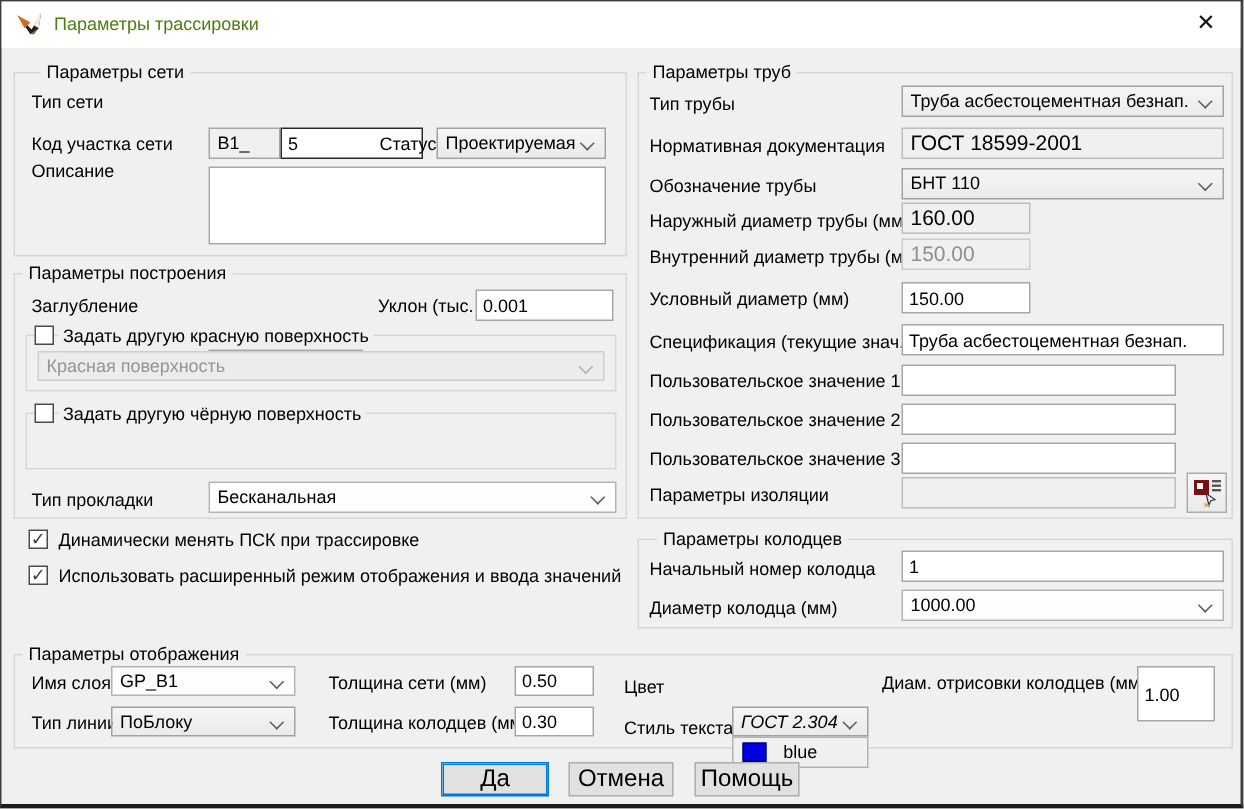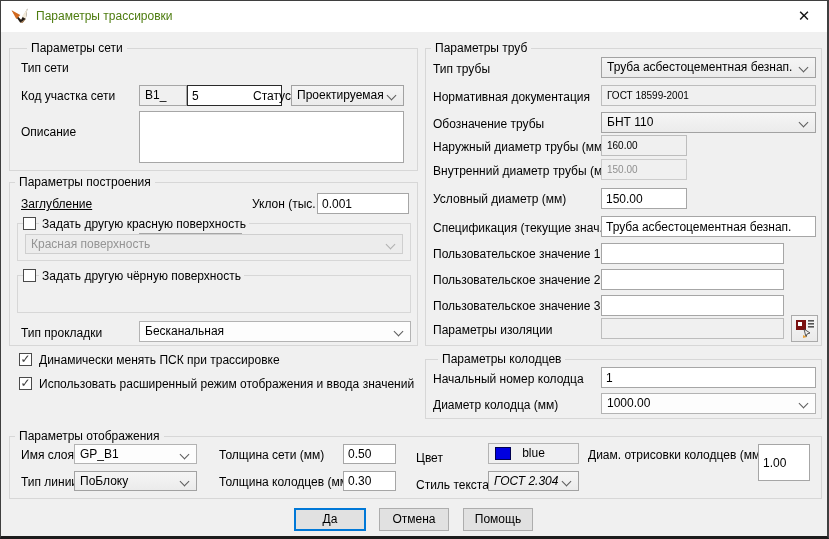--- a/index.html
+++ b/index.html
@@ -20,34 +20,34 @@
   .grp-label { position:absolute; font-size:12px; color:#000; background:#f0f0f0; padding:0 4px; line-height:13px; white-space:nowrap; z-index:2; }
 
   .combo { position:absolute; height:21px; border:1px solid #a2a2a2; background:linear-gradient(#f5f5f5,#ebebeb); font-size:12px; line-height:19px; padding:0 20px 0 5px; white-space:nowrap; overflow:hidden; cursor:default; }
   .combo.white { background:#fdfdfd; border-color:#b3b3b3; }
   .combo.disabled { background:#ececec; border-color:#cfcfcf; color:#949494; }
   .chev { position:absolute; right:8px; top:6px; width:7px; height:7px; border-right:1.4px solid #5c5c5c; border-bottom:1.4px solid #5c5c5c; transform:rotate(45deg); }
   .combo.disabled .chev { border-color:#b0b0b0; }
 
   .input { position:absolute; height:21px; border:1px solid #a6a6a6; background:#fff; font-size:12px; padding:0 4px; font-family:"Liberation Sans",sans-serif; color:#000; }
   .input.focus { border-color:#2a2a2a; }
-  .field { position:absolute; height:21px; border:1px solid #bdbdbd; background:#f0f0f0; font-size:10px; line-height:19px; padding:0 5px; white-space:nowrap; overflow:hidden; color:#000; }
+  .field { position:absolute; height:21px; border:1px solid #bdbdbd; background:#f0f0f0; font-size:14px; line-height:19px; padding:0 5px; white-space:nowrap; overflow:hidden; color:#000; }
   .field.dis { color:#8f8f8f; border-color:#cccccc; }
   .prefix { position:absolute; height:21px; border:1px solid #a6a6a6; background:#f0f0f0; font-size:12px; line-height:19px; padding:0 5px; color:#000; }
   textarea.desc { position:absolute; border:1px solid #a6a6a6; background:#fff; resize:none; font-family:"Liberation Sans",sans-serif; font-size:12px; }
 
   .chk { position:absolute; width:13px; height:13px; background:#fff; border:1px solid #4a4a4a; font-size:12px; line-height:11px; text-align:center; color:#3d3d3d; cursor:pointer; }
   .chk::before { content:""; }
   .chk.checked::before { content:"✓"; }
   .chk-label { position:absolute; font-size:12px; line-height:14px; background:#f0f0f0; padding:0 3px; white-space:nowrap; }
 
-  .btn { position:absolute; height:23px; background:#e1e1e1; border:1px solid #adadad; font-size:12px; text-align:center; line-height:21px; cursor:pointer; }
+  .btn { position:absolute; height:23px; background:#e1e1e1; border:1px solid #adadad; font-size:16px; text-align:center; line-height:21px; cursor:pointer; }
   .btn.default { border:1px solid #0078d7; box-shadow: inset 0 0 0 1px #0078d7; }
 
-  .color-btn { position:absolute; height:21px; background:#f0f0f0; border:1px solid #b3b3b3; cursor:pointer; }
+  .color-btn { position:absolute; height:21px; background:#f0f0f0; border:1px solid #b3b3b3; cursor:pointer;margin-top:48px; }
   .swatch { position:absolute; left:6px; top:3px; width:16px; height:13px; border:1px solid #00004f; }
   .color-name { position:absolute; left:0; top:0; width:100%; text-align:center; font-size:12px; line-height:19px; }
 
   .icon-btn { position:absolute; width:27px; height:27px; background:linear-gradient(#f6f6f6,#eaeaea); border:1px solid #ababab; cursor:pointer; }
 </style>
 </head>
 <body>
 
 <div class="win">
 
@@ -70,27 +70,27 @@
   <span class="lbl" style="left:20px; top:60px;">Тип сети</span>
 
   <span class="lbl" style="left:20px; top:88px;">Код участка сети</span>
   <div class="prefix" style="left:138px; top:84px; width:48px;">В1_</div>
   <input class="input focus" style="left: 186px; top: 84px; width: 95px;" value="5">
   <span class="lbl" style="left:252px; top:88px;">Статус</span>
   <div class="combo" style="left:290px; top:84px; width:113px;">
     <span>Проектируемая</span><span class="chev"></span>
   </div>
 
-  <span class="lbl" style="left:20px; top:124px;">Описание</span>
+  <span class="lbl" style="left:20px; top:106px;">Описание</span>
   <textarea class="desc" style="left: 138px; top: 110px; width: 265px; height: 52px;"></textarea>
 
   <div class="grp" style="left:8px; top:181px; width:409px; height:164px;"></div>
   <span class="grp-label" style="left:14px; top:175px;">Параметры построения</span>
 
-  <span class="lbl" style="left:20px; top:196px;text-decoration:underline;">Заглубление</span>
+  <span class="lbl" style="left:20px; top:196px;">Заглубление</span>
   <input class="input" style="left: 138px; top: 192px; width: 103px; margin-top: 40px;" value="1.20">
   <span class="lbl" style="left:251px; top:196px;">Уклон (тыс.</span>
   <input class="input" style="left: 316px; top: 192px; width: 92px;" value="0.001">
 
   <div class="grp" style="left:16px; top:222px; width:394px; height:38px;"></div>
   <span class="chk" style="left:22px; top:216px; z-index:2;"></span>
   <span class="chk-label" style="left:38px; top:216px; z-index:2;">Задать другую красную поверхность</span>
   <div class="combo disabled" style="left:24px; top:233px; width:378px; height:20px;">
     <span>Красная поверхность</span><span class="chev"></span>
   </div>

